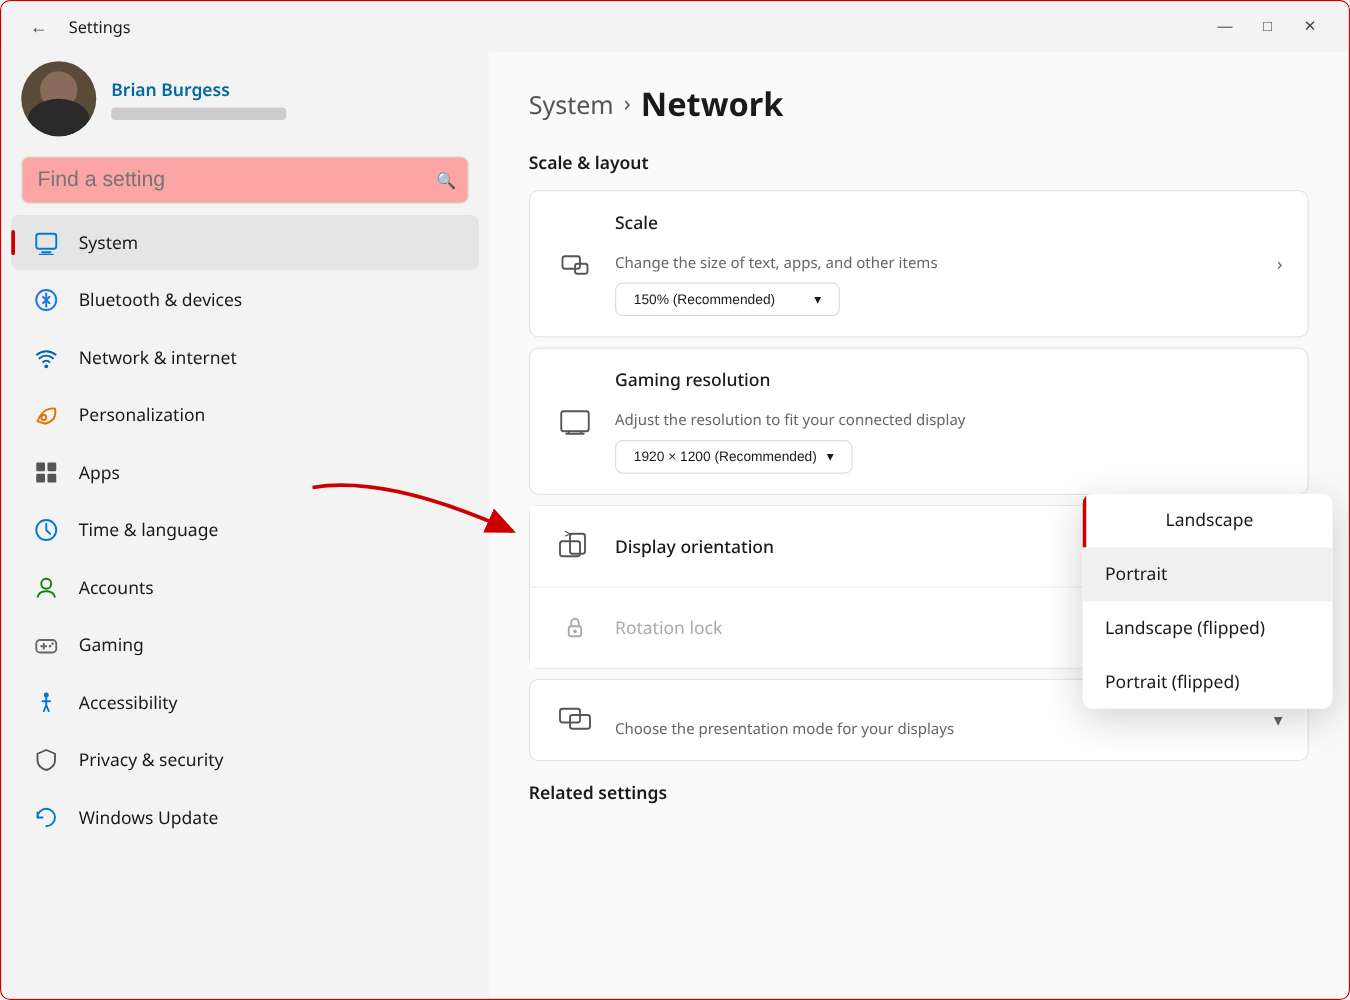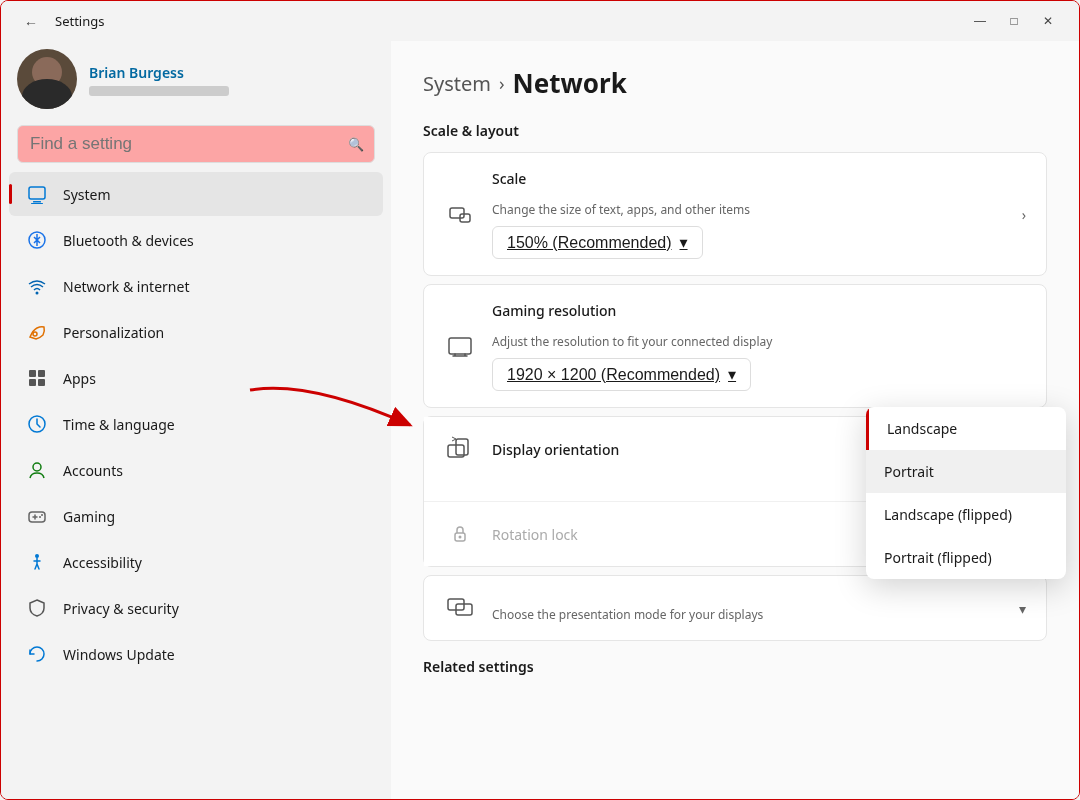--- a/index.html
+++ b/index.html
@@ -309,27 +309,26 @@
     }
 
     .dropdown-select {
       display: flex;
       align-items: center;
       gap: 8px;
       padding: 6px 14px;
       border: 1px solid #ddd;
       border-radius: 6px;
       background: white;
-      font-size: 16px;
+      font-size: 11px;
       cursor: pointer;
       color: #1a1a1a;
       margin-top: 8px;
       min-width: 180px;
       justify-content: space-between;
-      text-decoration: underline;
     }
 
     .orientation-row {
       display: flex;
       align-items: center;
       padding: 16px 20px;
       gap: 16px;
       background: white;
     }
 
@@ -350,30 +349,30 @@
       font-size: 14px;
       cursor: pointer;
       color: #1a1a1a;
       display: flex;
       align-items: center;
       gap: 8px;
     }
     .popup-item.selected { background: #f0f0f0; }
     .popup-item.active-indicator {
       border-left: 3px solid #c00;
+      justify-content: center;
     }
 
     .rotation-lock-row {
       display: flex;
       align-items: center;
       padding: 16px 20px;
       gap: 16px;
       background: white;
       border-top: 1px solid #f0f0f0;
-      margin-top: 20px;
     }
 
     .rotation-lock-icon {
       width: 32px;
       height: 32px;
       display: flex;
       align-items: center;
       justify-content: center;
       color: #aaa;
       font-size: 20px;

